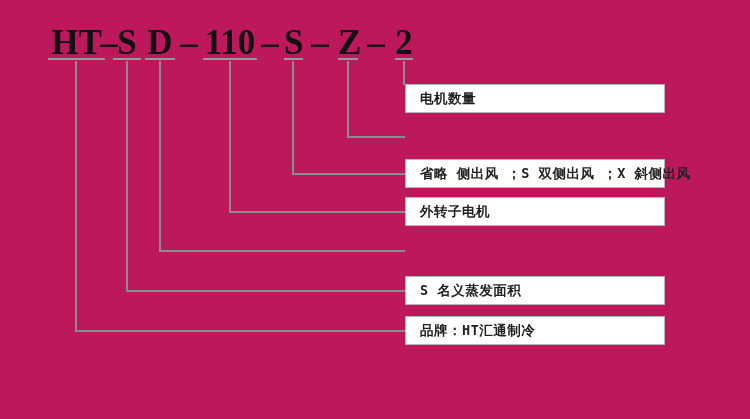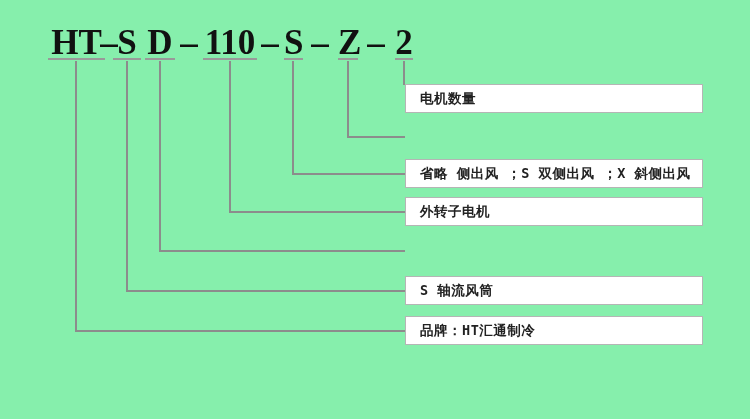--- a/index.html
+++ b/index.html
@@ -1,19 +1,19 @@
 <!DOCTYPE html>
 <html><head>
 <meta charset="utf-8">
 <style>
   html,body{margin:0;padding:0;background:#ffffff;}
   .stage{
     position:relative;
     width:750px;height:419px;
-    background:#86efac;
+    background:#be185d;
     overflow:hidden;
     font-family:"Liberation Sans","DejaVu Sans",sans-serif;
   }
   
   .seg,.dash{
     position:absolute;
     top:23px;
     font-family:"Liberation Serif","DejaVu Serif",serif;
     font-weight:bold;
     font-size:35px;
@@ -35,21 +35,21 @@
     background:#8c8c8c;
   }
   .hl{
     position:absolute;
     height:1.5px;
     background:#8c8c8c;
   }
   
   .box{
     position:absolute;
-    left:405px;width:298px;height:29px;
+    left:405px;width:260px;height:29px;
     border:1px solid #b5b5b5;
     box-sizing:border-box;
     background:#ffffff;
     display:flex;
     align-items:center;
     padding-left:14px;
   }
   .box-label{
     font-family:"DejaVu Sans Mono","DejaVu Sans",sans-serif;
     font-weight:bold;
@@ -103,19 +103,19 @@
   <div class="box" style="top:84px">
     <span class="box-label">电机数量</span>
   </div>
   <div class="box" style="top:159px">
     <span class="box-label">省略 侧出风 ；S 双侧出风 ；X 斜侧出风</span>
   </div>
   <div class="box" style="top:197px">
     <span class="box-label">外转子电机</span>
   </div>
   <div class="box" style="top:276px">
-    <span class="box-label">S 轴流风筒</span>
+    <span class="box-label">S 名义蒸发面积</span>
   </div>
   <div class="box" style="top:316px">
     <span class="box-label">品牌：HT汇通制冷</span>
   </div>
 
 </div>
 
 </body></html>

